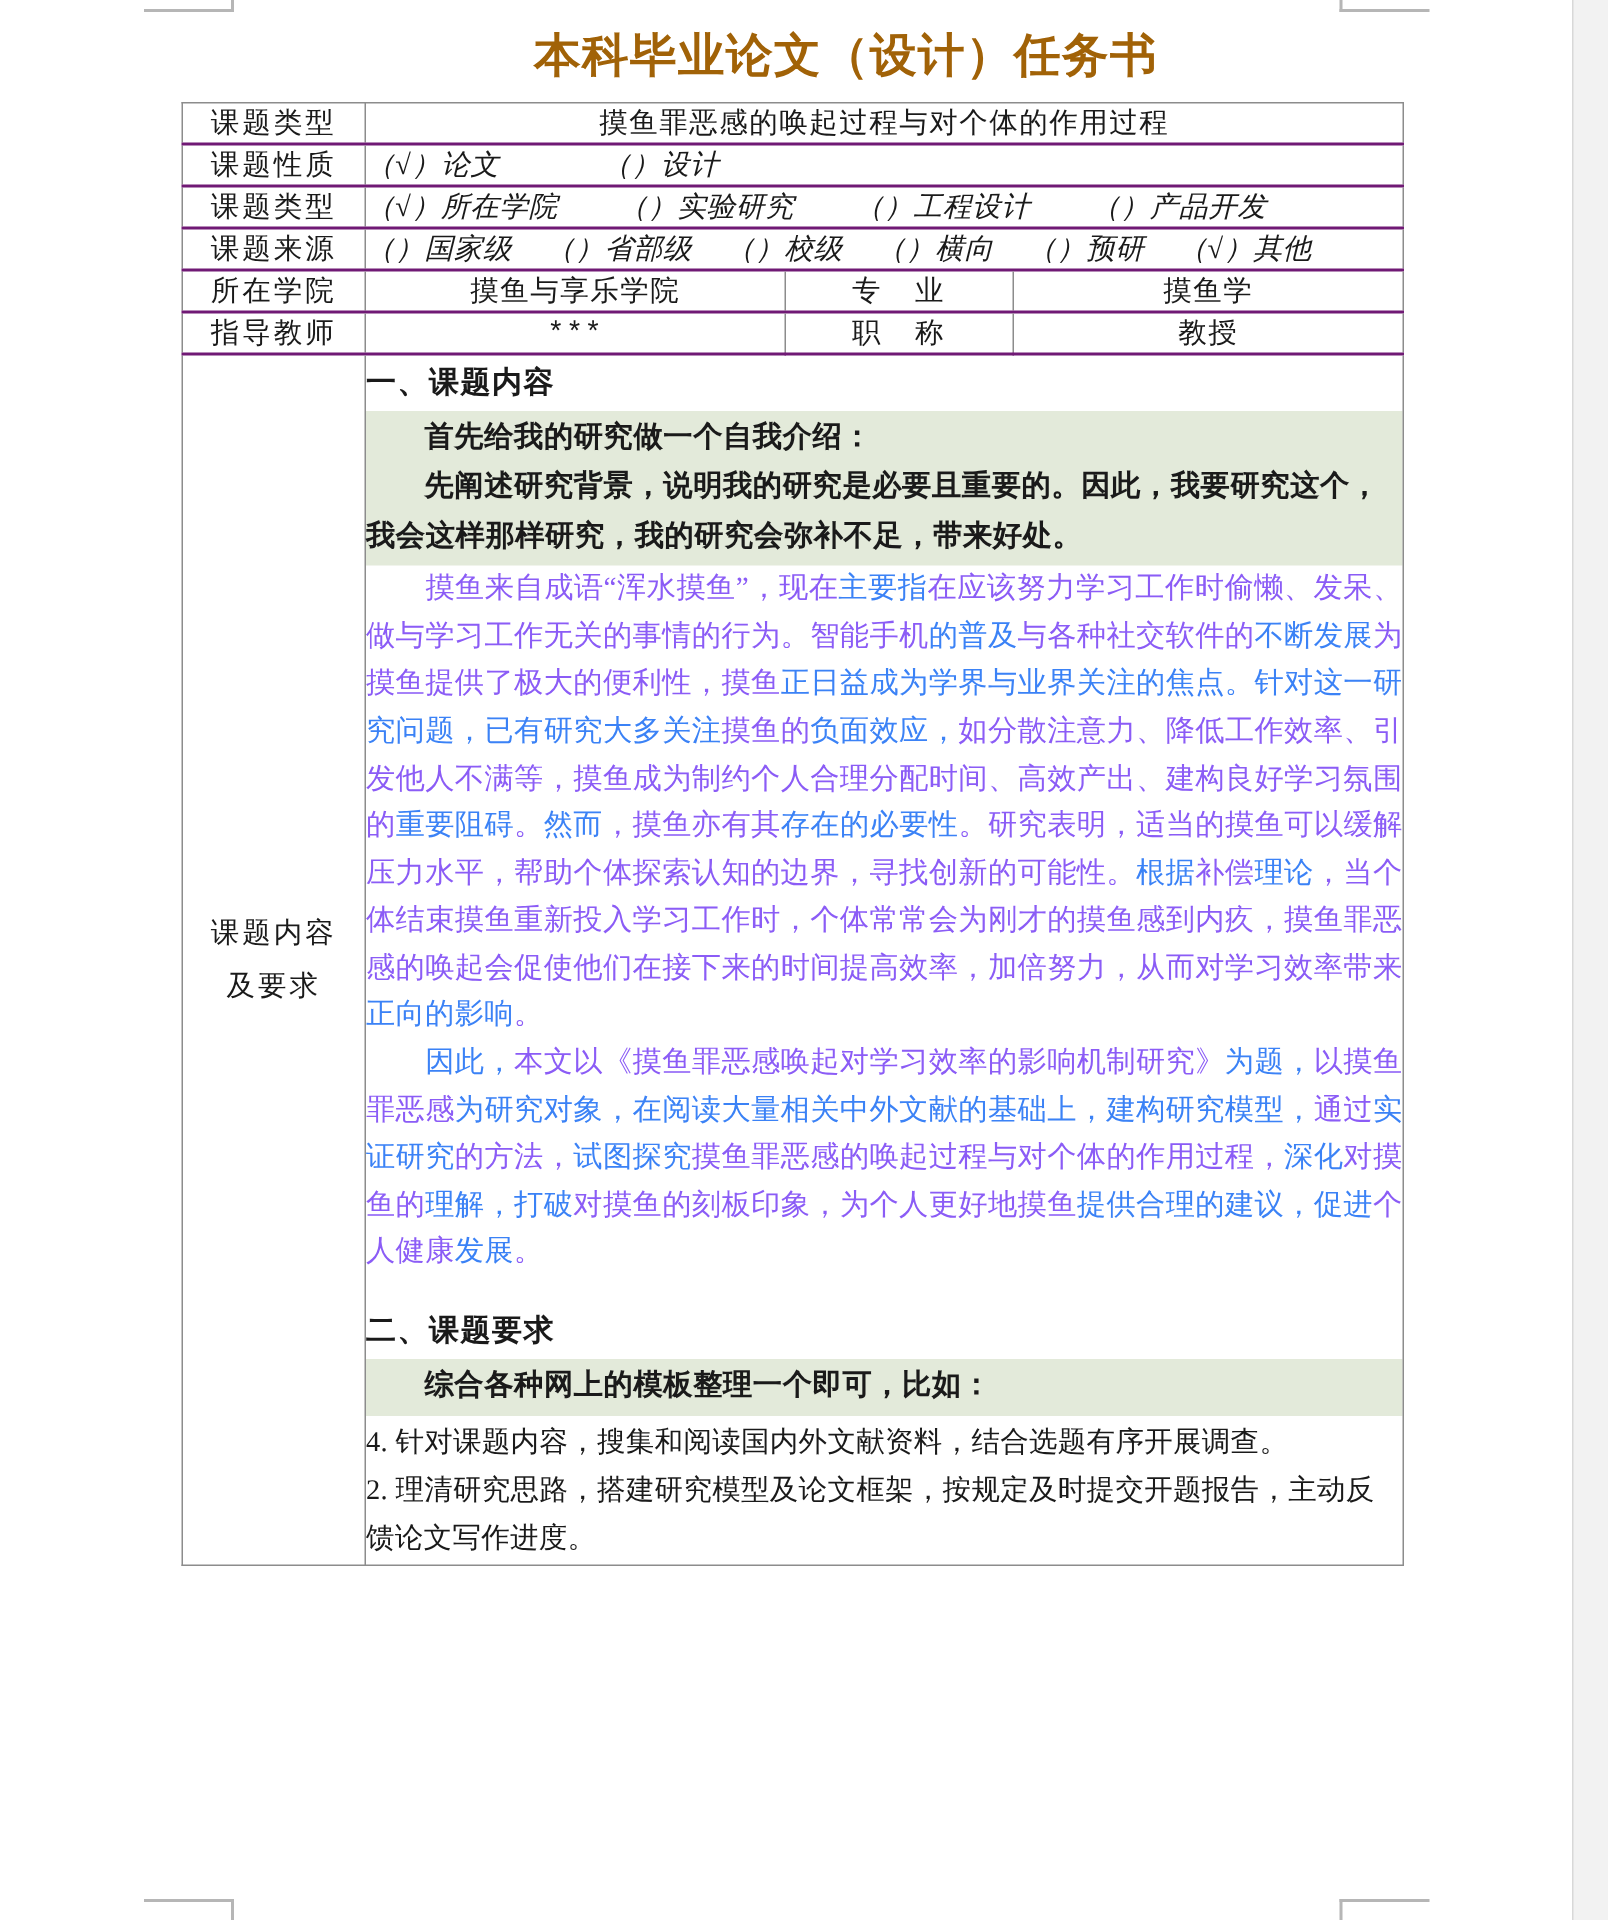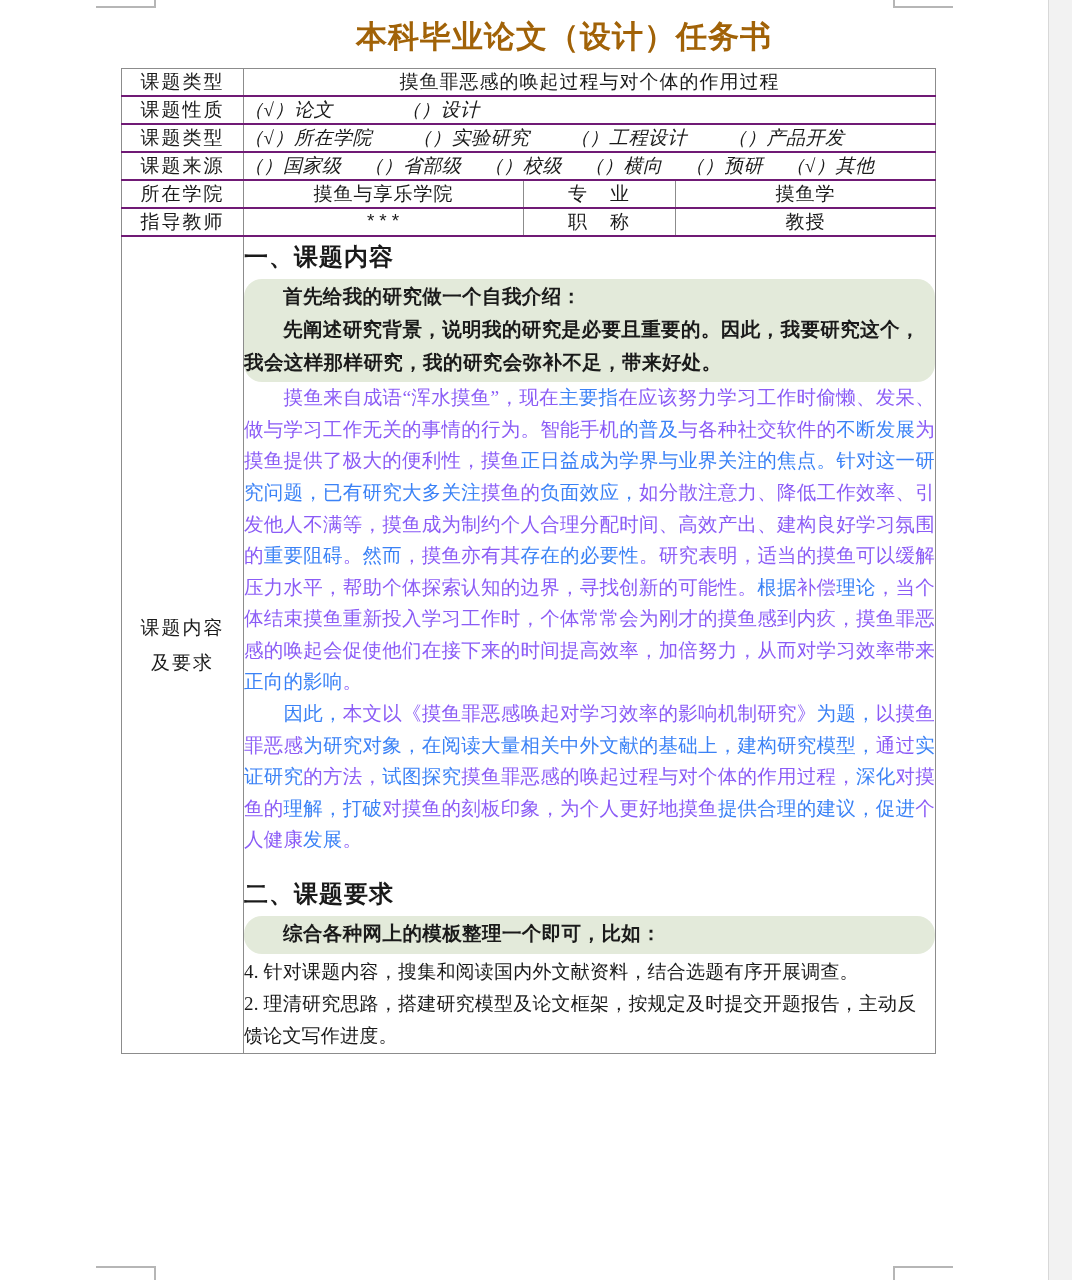--- a/index.html
+++ b/index.html
@@ -120,34 +120,33 @@
     font-size: 18px;
   }
 
   
   .content-cell {
     padding: 12px 16px 14px 16px;
     vertical-align: top;
   }
   .sec-head {
     font-weight: bold;
-    font-size: 24px;
+    font-size: 20px;
     letter-spacing: 1px;
     margin: 4px 0 6px 0;
   }
   .sec-head.second { margin-top: 22px; }
 
   .hl {
     background: #e3eada;
     font-weight: bold;
     font-size: 19.5px;
     line-height: 1.68;
     letter-spacing: 0.4px;
     padding: 2px 0 3px 0;
-    border-radius: 18px;
   }
   .hl p { margin: 0; }
   .indent { text-indent: 2em; }
 
   .body-par {
     font-size: 19.5px;
     line-height: 1.62;
     letter-spacing: 0.2px;
     margin: 0;
     text-align: justify;

